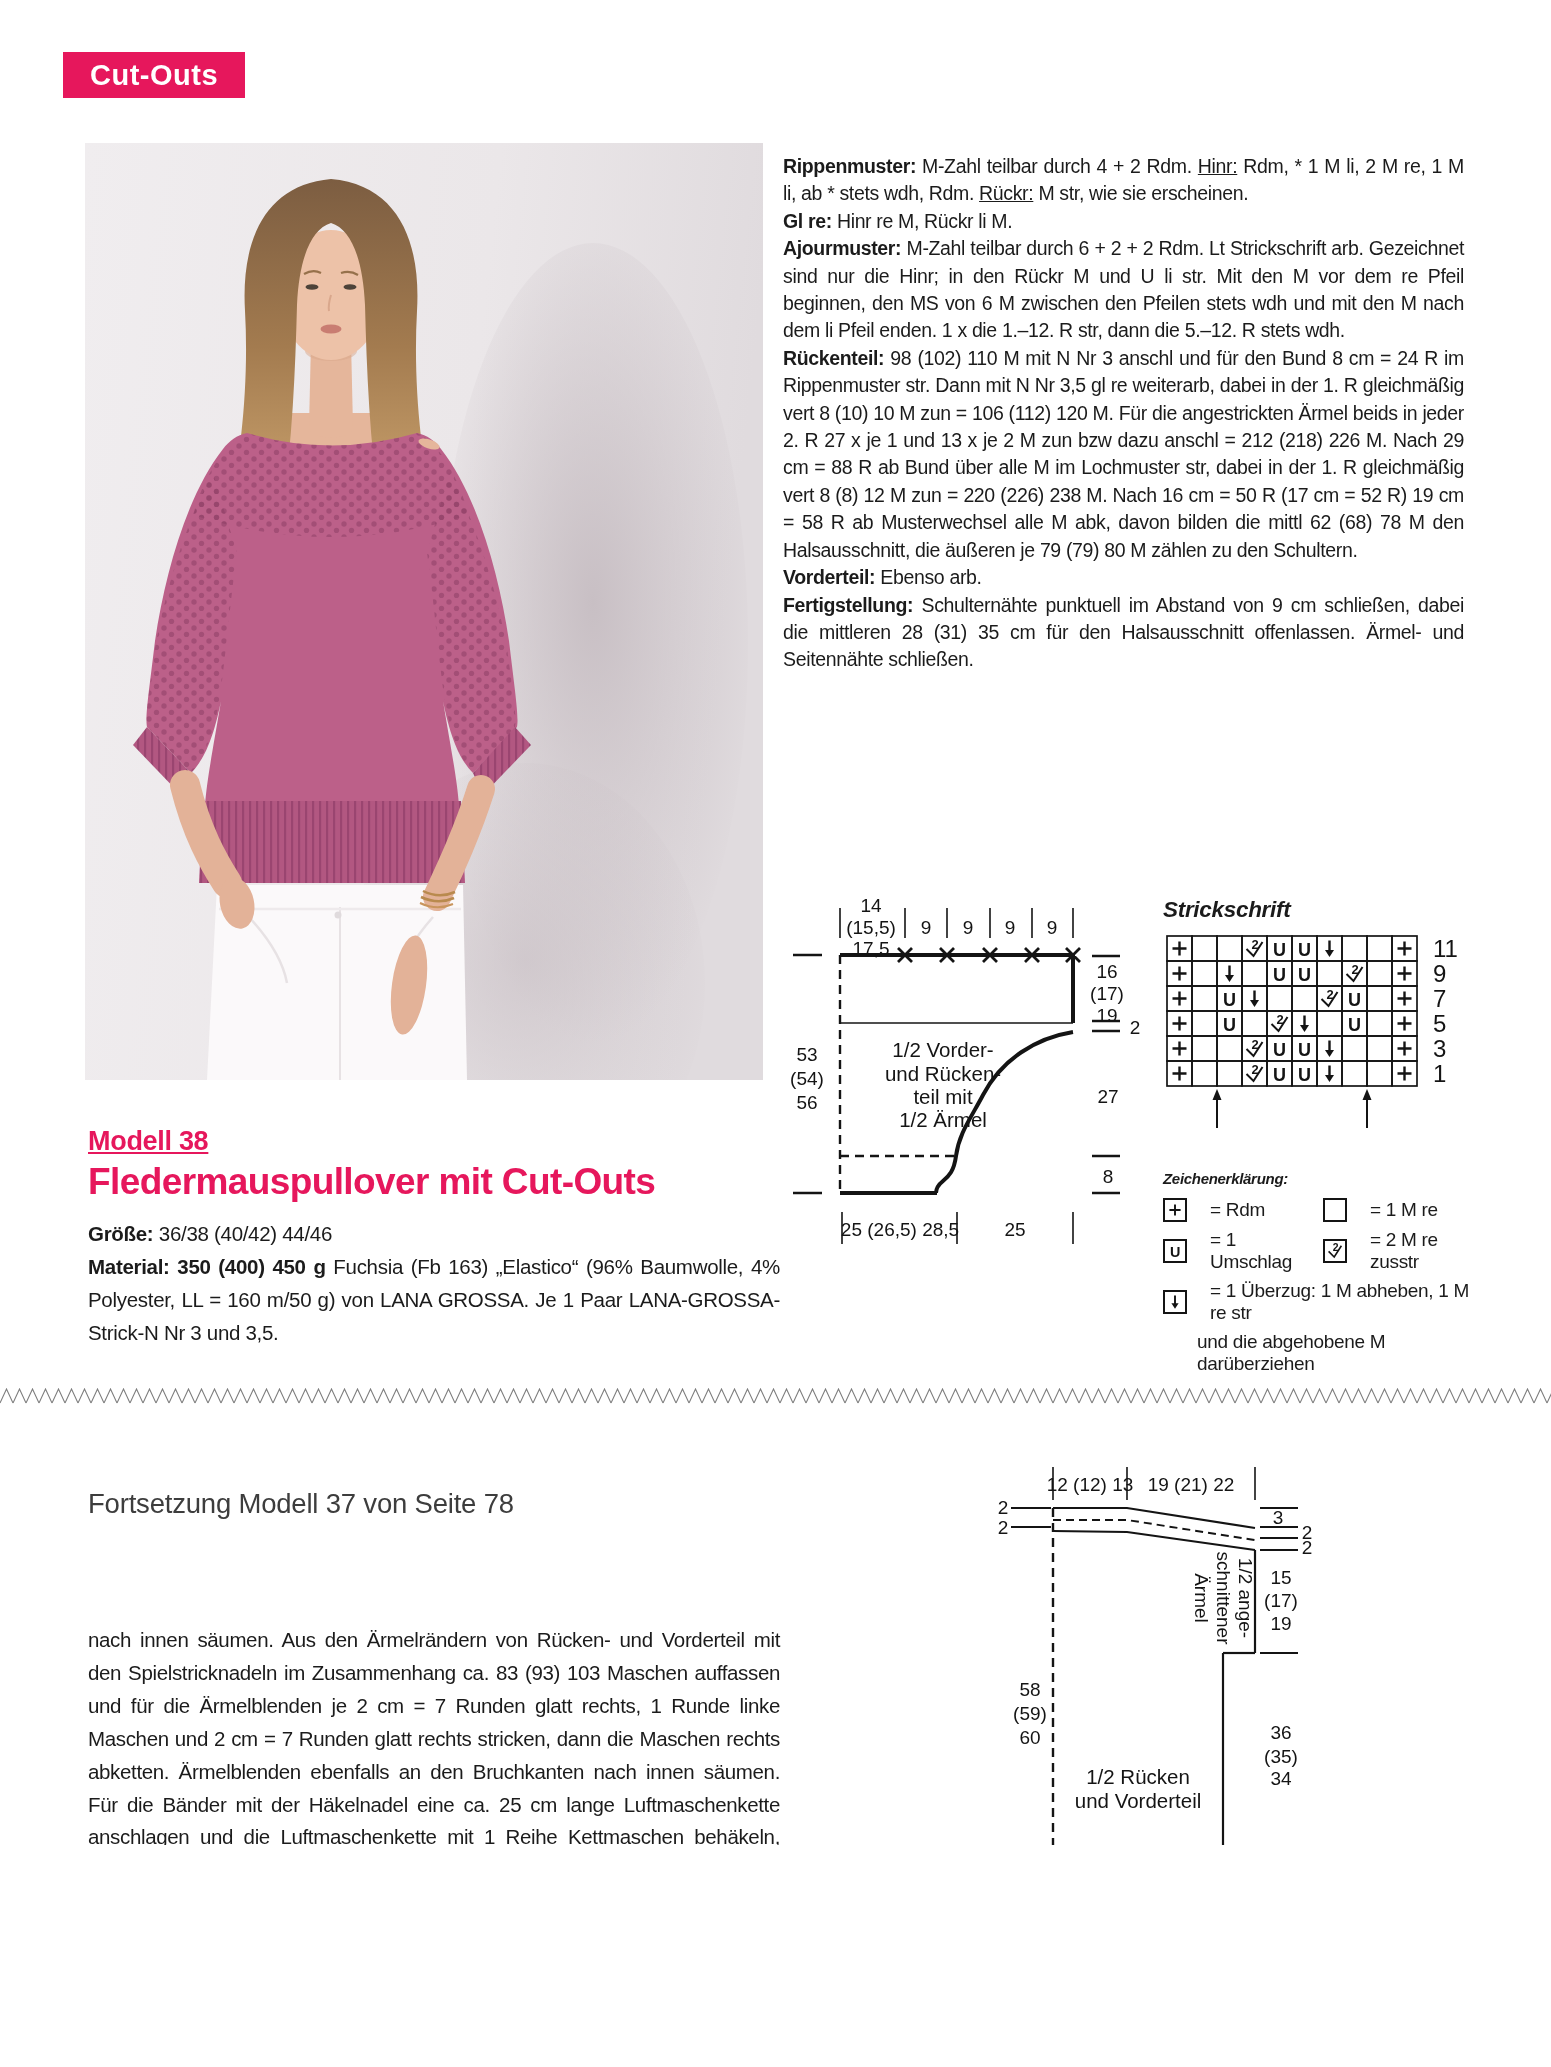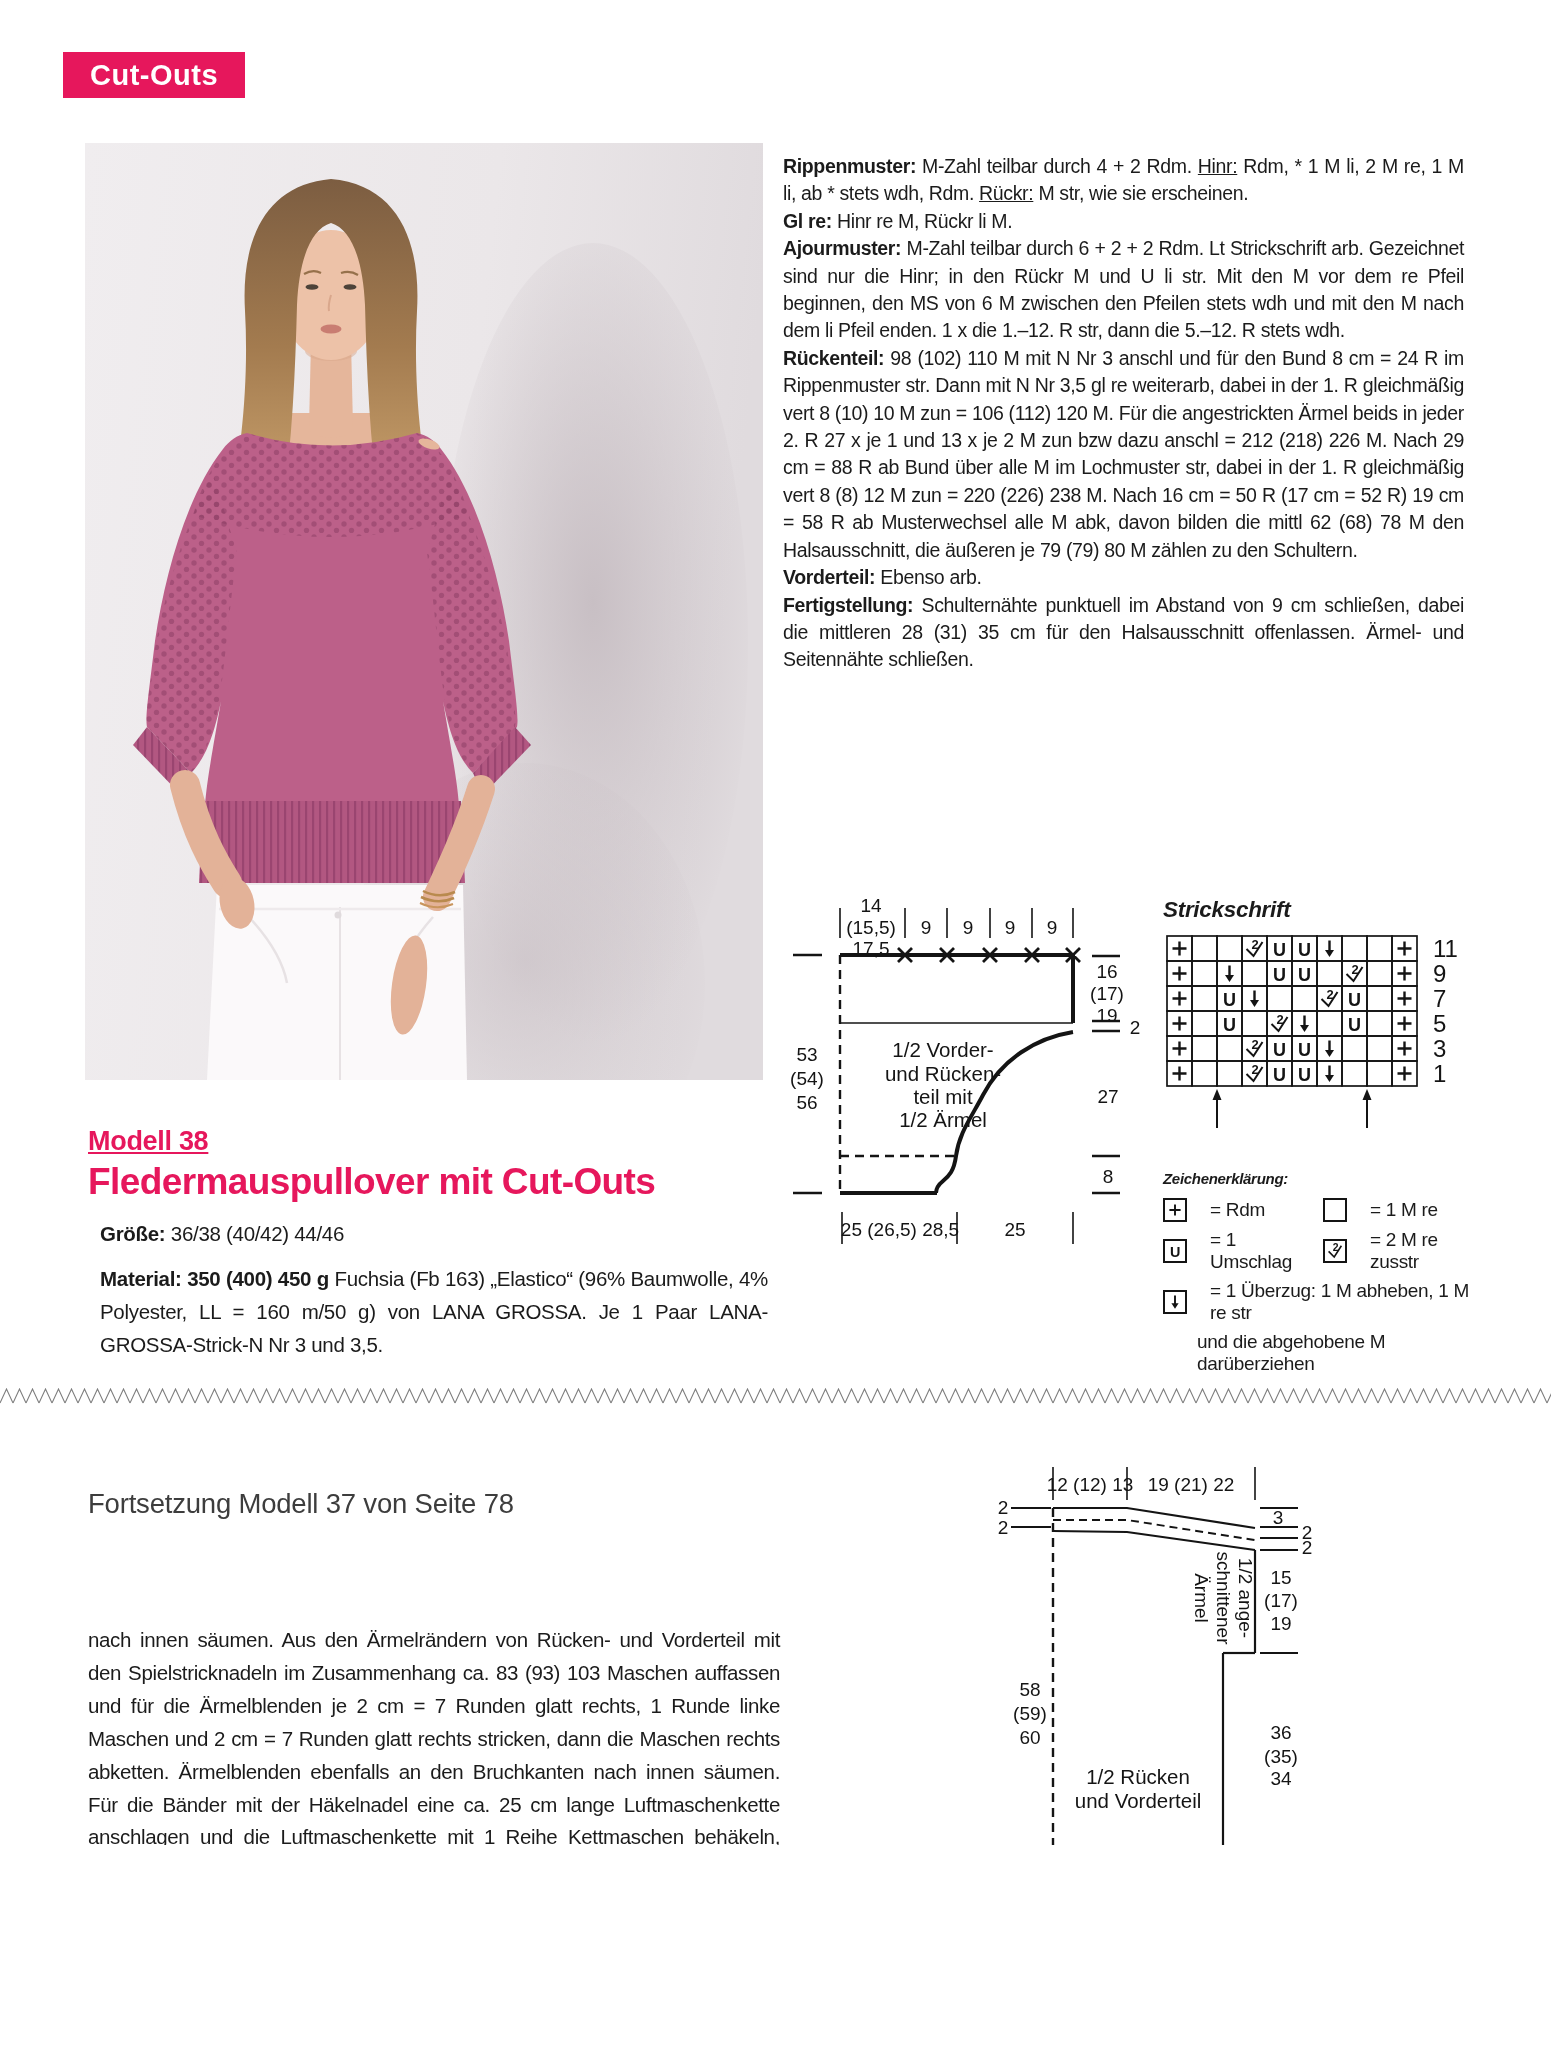--- a/index.html
+++ b/index.html
@@ -14,21 +14,21 @@
   .instructions{position:absolute;left:783px;top:153px;width:681px;
                 font-size:19.5px;line-height:27.4px;letter-spacing:-0.35px;text-align:justify;}
   .para{margin:0;}
   .b{font-weight:bold;}
   .u{text-decoration:underline;}
 
   .model{position:absolute;left:88px;top:1126px;width:692px;}
   .model-number{color:#e6175c;font-size:27px;font-weight:bold;letter-spacing:-0.3px;text-decoration:underline;}
   .model-title{color:#e6175c;font-size:37px;font-weight:bold;margin-top:4px;letter-spacing:-0.6px;}
   .model-details{margin-top:14px;font-size:20.5px;line-height:33px;letter-spacing:-0.3px;text-align:justify;}
-  .model-details .para{margin:12px;}
+  .model-details .para{margin:0;}
 
   .dsvg{position:absolute;}
   .dsvg text{font-family:"Liberation Sans",sans-serif;fill:#141414;}
   .dlab{font-size:19px;}
   .dbody{font-size:20.5px;}
 
   .strick-title{position:absolute;left:1163px;top:897px;font-size:22.5px;font-weight:bold;
                 font-style:italic;letter-spacing:-0.3px;}
   #strick-grid{position:absolute;left:1163px;top:932px;}
   #strick-grid text{font-family:"Liberation Sans",sans-serif;fill:#141414;}

